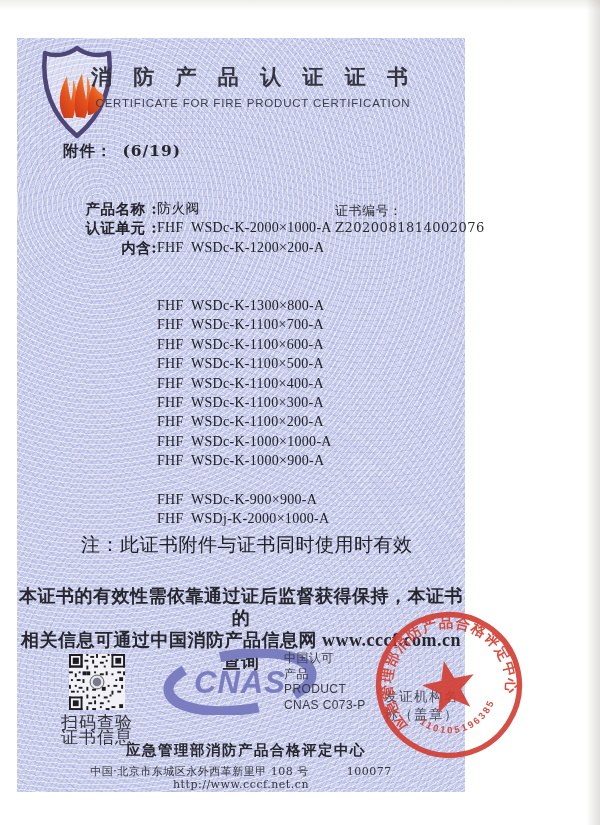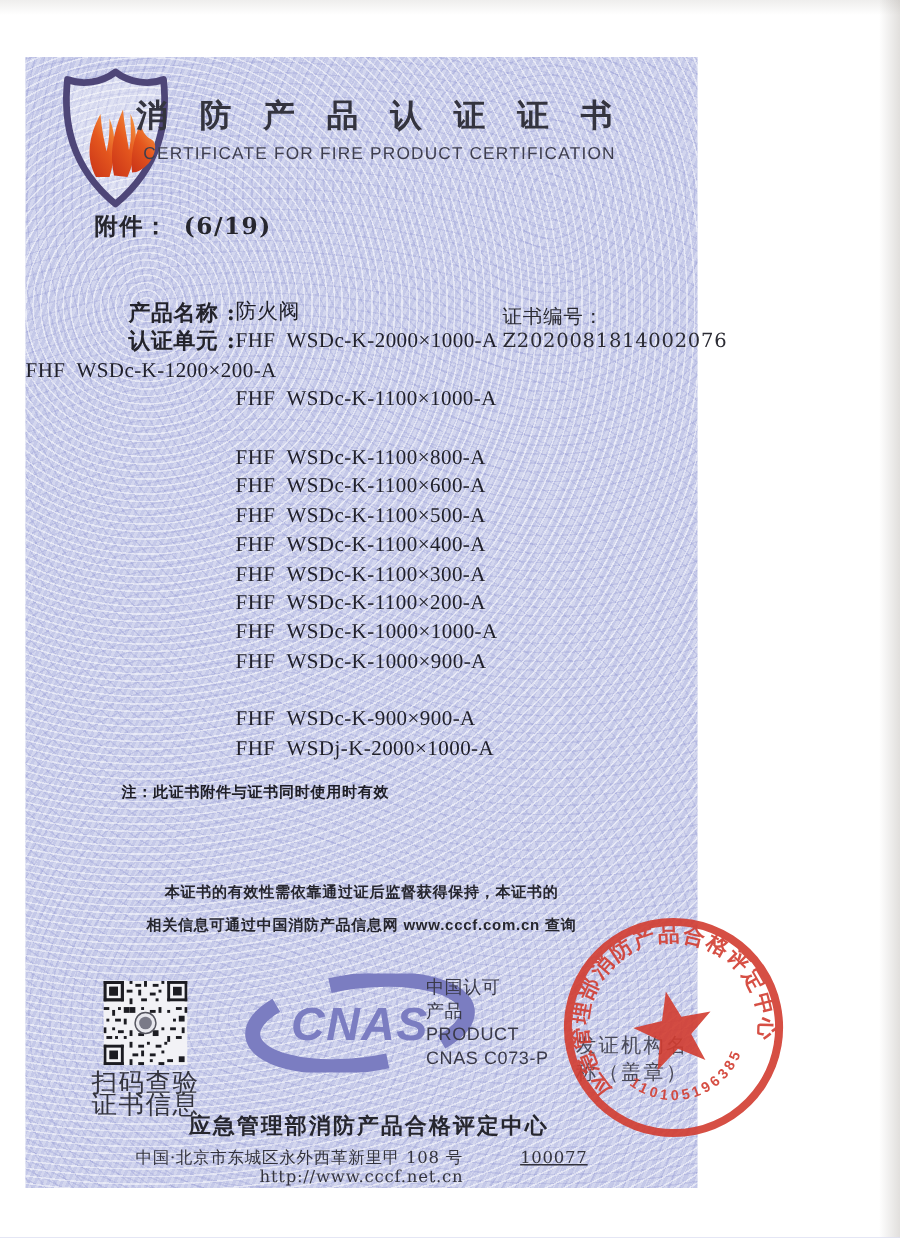--- a/index.html
+++ b/index.html
@@ -55,27 +55,27 @@
   .prow{display:flex;height:19.4px;line-height:19.4px;}
   .plabel{
     width:140px;text-align:right;font-weight:bold;font-size:14.5px;color:#23232b;
     letter-spacing:0.5px;flex:0 0 140px;
   }
   .pvalue{
     font-family:"Liberation Serif",serif;font-size:14px;
     white-space:pre;letter-spacing:0.3px;color:#20202a;
   }
   .note{
-    position:absolute;left:64px;top:483px;font-size:10px;font-weight:bold;
+    position:absolute;left:64px;top:494px;font-size:19px;font-weight:normal;
     color:#1e1e26;letter-spacing:0.5px;
   }
   .validity{
     position:absolute;left:0;top:547px;width:100%;text-align:center;
-    font-family:Liberation Sans, sans-serif;font-weight:bold;
-    font-size:10px;line-height:22px;color:#26262e;letter-spacing:0.5px;
+    font-family:Liberation Serif, serif;font-weight:bold;
+    font-size:18px;line-height:22px;color:#26262e;letter-spacing:0.5px;
   }
   .qr{position:absolute;left:52px;top:616px;width:56px;height:56px;}
   .qr-cap{
     position:absolute;left:30px;top:677px;width:100px;text-align:center;
     font-size:17px;line-height:14.5px;color:#33333c;letter-spacing:1px;
   }
   .cnas{position:absolute;left:144px;top:611px;width:158px;height:66px;}
   .accr{
     position:absolute;left:255px;top:613px;
     font-family:"Liberation Sans",sans-serif;font-size:12px;line-height:15.5px;
@@ -88,21 +88,21 @@
   }
   .stamp{position:absolute;left:352px;top:567px;width:160px;height:160px;opacity:0.90;z-index:2;}
   .orgname{
     position:absolute;left:0;top:703px;width:100%;text-align:center;
     font-size:14.5px;font-weight:bold;color:#26262e;letter-spacing:1.5px;text-indent:10px;
   }
   .addr{
     position:absolute;left:0;top:726px;width:100%;text-align:center;
     font-size:11px;color:#33333c;letter-spacing:0.5px;
   }
-  .addr .post{margin-left:38px;text-decoration:underline;}
+  .addr .post{margin-left:38px;}
   .site{
     position:absolute;left:0;top:740px;width:100%;text-align:center;
     font-size:11px;color:#33333c;letter-spacing:0.5px;
   }
 </style>
 </head>
 <body>
 
 <div class="scan-top"></div>
 <div class="scan-edge"></div>
@@ -137,32 +137,36 @@
   <div class="prod">
     <div class="prow">
       <div class="plabel">产品名称 :</div>
       <div class="pvalue">防火阀</div>
     </div>
     <div class="prow">
       <div class="plabel">认证单元 :</div>
       <div class="pvalue">FHF  WSDc-K-2000×1000-A</div>
     </div>
     <div class="prow">
+      <div class="plabel">内含:</div>
       <div class="pvalue">FHF  WSDc-K-1200×200-A</div>
     </div>
     <div class="prow">
         <div class="plabel"></div>
-        <div class="pvalue">FHF  WSDc-K-1100×1000-A</div>
-      </div>
-    <div class="prow">
-        <div class="plabel"></div>
-      </div>
-    <div class="prow">
-        <div class="plabel"></div>
-        <div class="pvalue">FHF  WSDc-K-1100×800-A</div>
+      </div>
+    <div class="prow">
+        <div class="plabel"></div>
+      </div>
+    <div class="prow">
+        <div class="plabel"></div>
+        <div class="pvalue">FHF  WSDc-K-1300×800-A</div>
+      </div>
+    <div class="prow">
+        <div class="plabel"></div>
+        <div class="pvalue">FHF  WSDc-K-1100×700-A</div>
       </div>
     <div class="prow">
         <div class="plabel"></div>
         <div class="pvalue">FHF  WSDc-K-1100×600-A</div>
       </div>
     <div class="prow">
         <div class="plabel"></div>
         <div class="pvalue">FHF  WSDc-K-1100×500-A</div>
       </div>
     <div class="prow">

